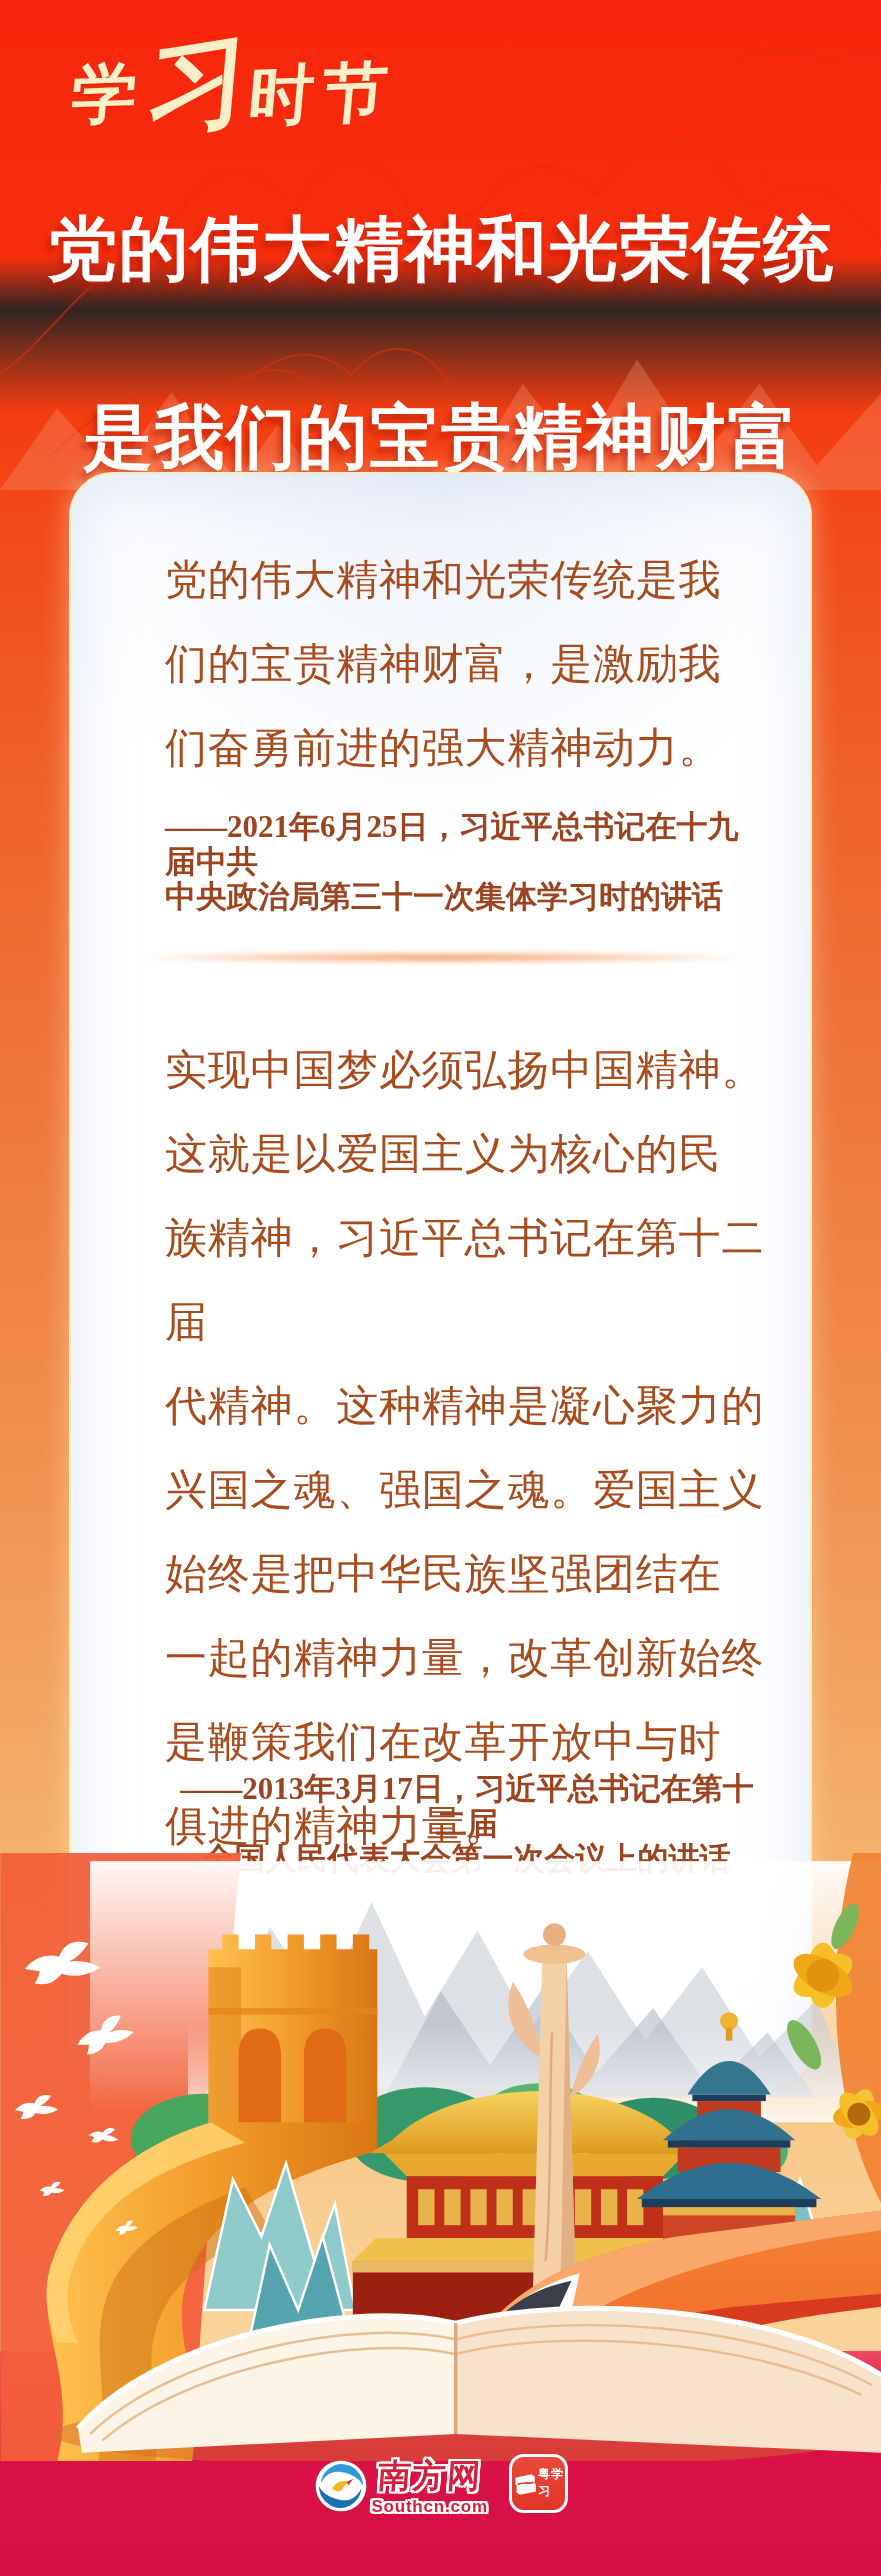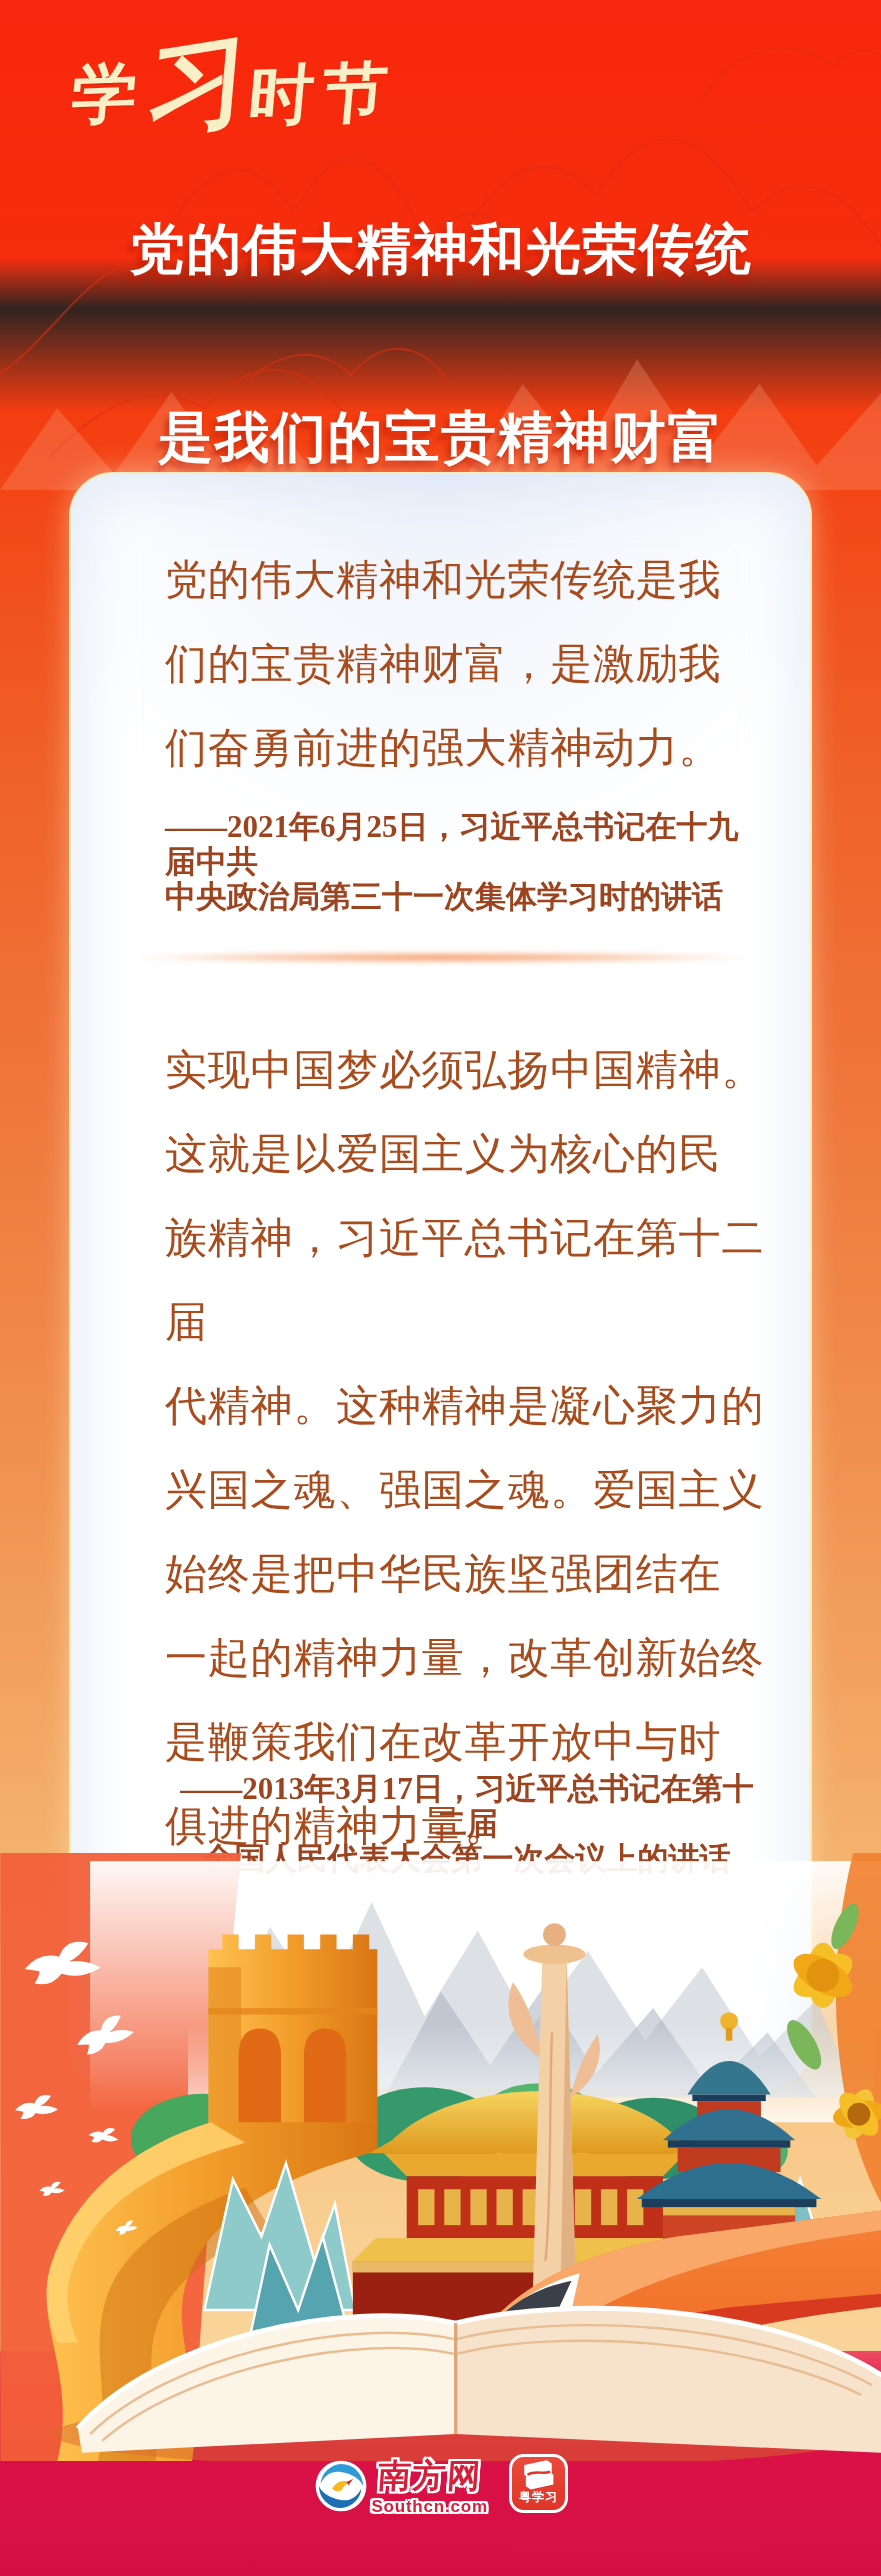--- a/index.html
+++ b/index.html
@@ -15,21 +15,21 @@
   
   .topdeco{position:absolute;left:0;top:0;pointer-events:none;}
   
   .masthead{position:absolute;left:72px;top:42px;display:flex;align-items:flex-end;color:#F8EFC6;}
   .m-xue,.m-shijie{font-weight:900;font-size:65px;line-height:1;transform:skewX(-7deg) rotate(-2deg);text-shadow:0 1.6px 0 rgba(190,30,10,.25);}
   .m-xi{font-family:"Liberation Serif",serif;font-style:italic;font-weight:700;font-size:101px;line-height:.88;transform:rotate(-9deg);margin:0 0 -4.9px 1.6px;}
   .m-shijie{letter-spacing:8.2px;margin-left:9.8px;}
   
   .title{
     position:absolute;left:0;top:155px;width:100%;text-align:center;
-    font-size:55px;font-weight:900;letter-spacing:1.6px;color:#FFFFFF;
+    font-size:70px;font-weight:900;letter-spacing:1.6px;color:#FFFFFF;
     line-height:188px;white-space:pre-line;
     text-shadow:-4.1px 7.3px 5.7px rgba(186,28,8,.55), 0 2.4px 1.6px rgba(200,45,18,.35);
   }
   
   .card{
     position:absolute;left:69px;top:472px;width:743px;height:1617px;
     border-radius:44px;border:2.4px solid #F2ECBE;box-sizing:border-box;
     background:radial-gradient(130% 55% at 50% 0%, #EDF2FA 0%, #FFFFFF 45%), #FFFFFF;
     box-shadow:inset 0 0 57px 9.8px rgba(190,205,235,.40), 0 0 28px rgba(255,240,205,.45);
   }
@@ -64,21 +64,21 @@
   .scn-txt{display:flex;flex-direction:column;align-items:center;margin-left:3.3px;}
   .outline-w{
     color:#D5203C;
     text-shadow:-2.4px -2.4px 0 #fff,2.4px -2.4px 0 #fff,-2.4px 2.4px 0 #fff,2.4px 2.4px 0 #fff,0 -2.4px 0 #fff,0 2.4px 0 #fff,-2.4px 0 0 #fff,2.4px 0 0 #fff;
   }
   .scn-name{font-size:33px;font-weight:900;letter-spacing:1.6px;transform:skewX(-4deg);}
   .scn-domain{font-size:17px;font-weight:700;margin-top:-1.6px;letter-spacing:0.8px;}
   .yxx{
     width:59px;height:59px;border-radius:14.7px;border:3.3px solid #fff;box-sizing:border-box;
     background:linear-gradient(180deg,#EA4A3C 0%, #E03428 100%);
-    display:flex;flex-direction:column;align-items:center;justify-content:flex-start;
+    display:flex;flex-direction:row;align-items:center;justify-content:flex-start;
   }
   .yxx-name{font-size:12.2px;font-weight:800;color:#fff;letter-spacing:0.8px;margin-top:-1.6px;}
 </style>
 </head>
 <body>
 
 <div class="poster">
 
   <svg class="topdeco" width="882" height="490" viewBox="0 0 1080 600">
     <g fill="none" stroke="#DE300E" stroke-width="2.5" opacity="0.55">

